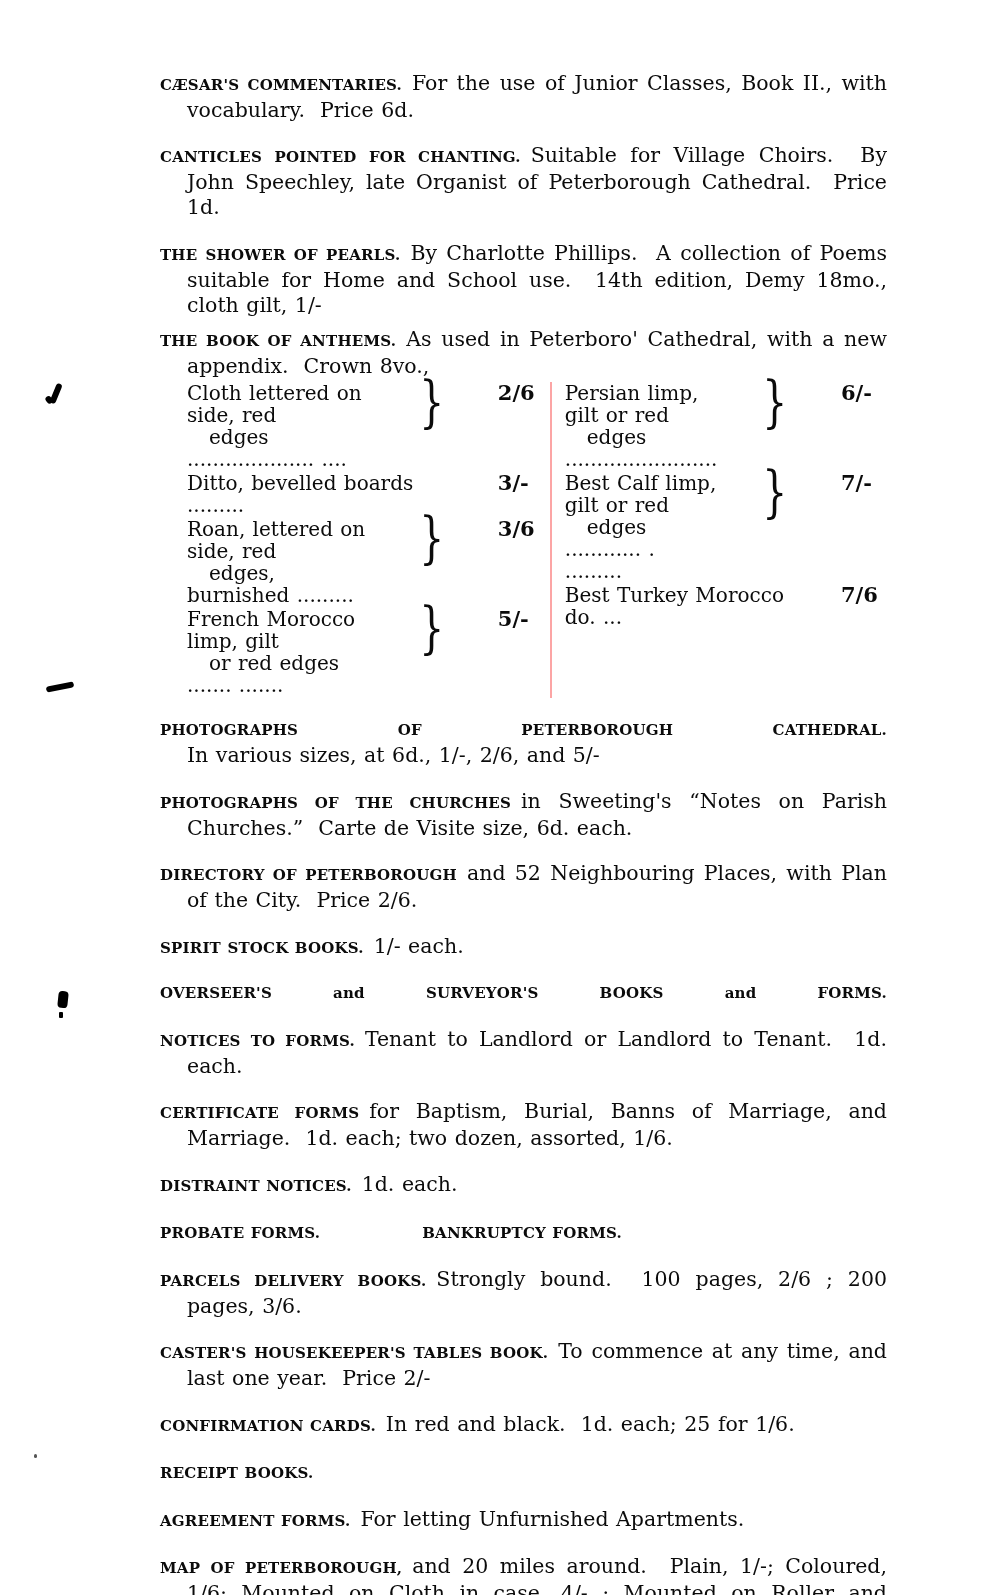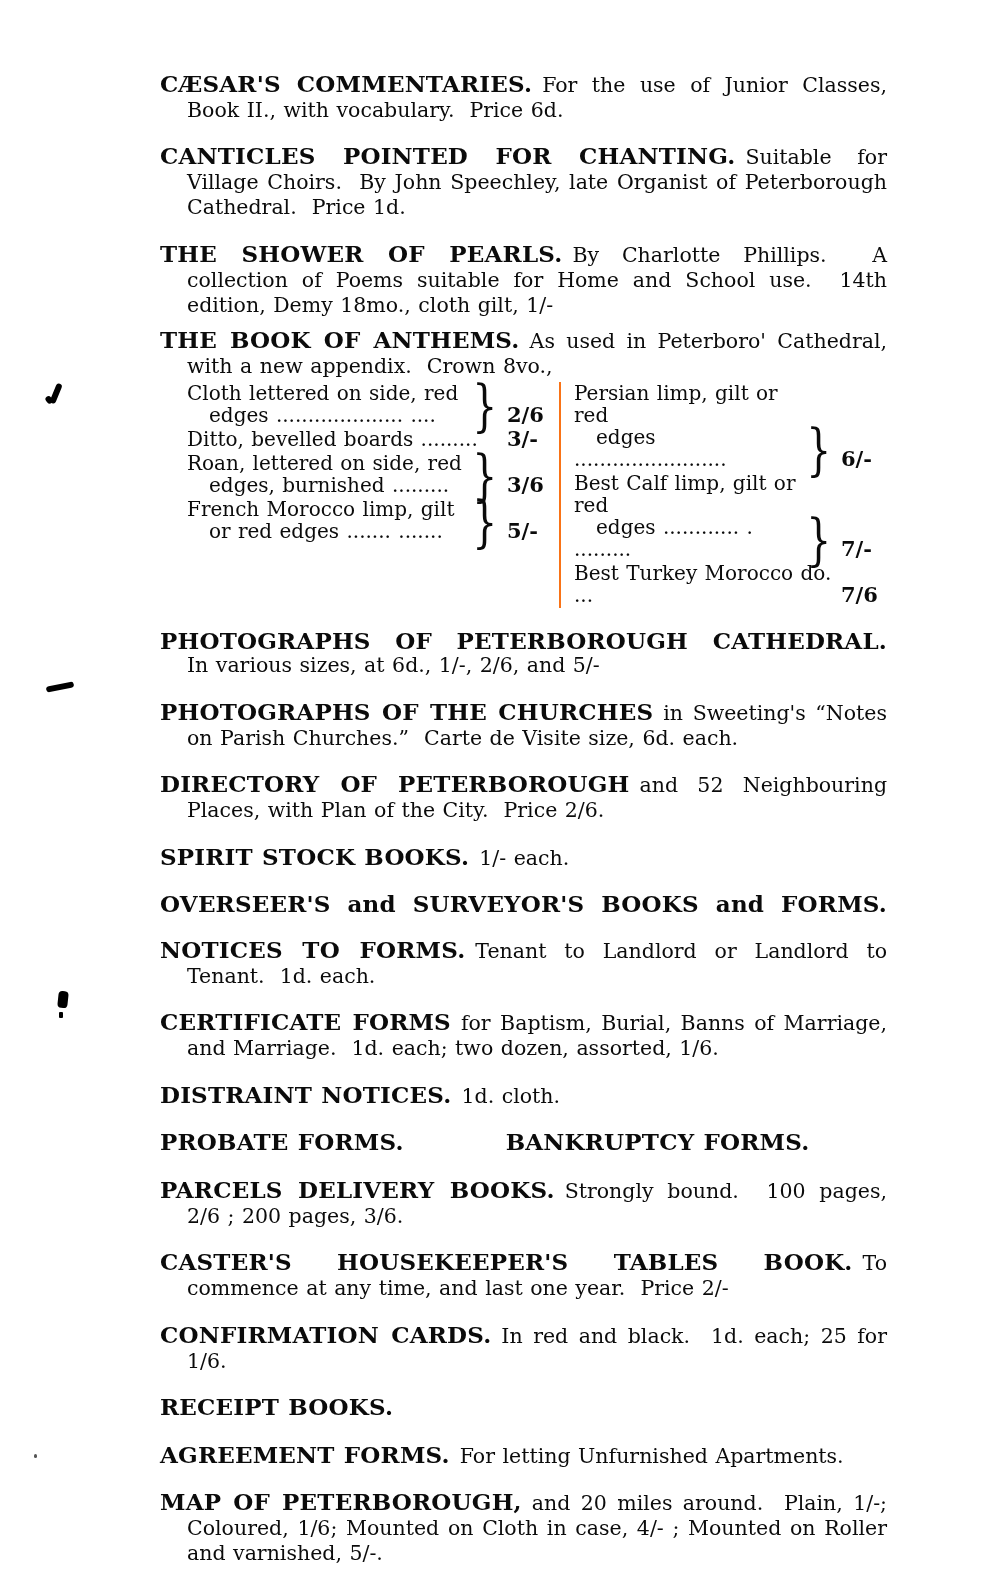--- a/index.html
+++ b/index.html
@@ -18,21 +18,21 @@
     text-align:justify;
     font-size:20.5px;
     line-height:25px;
     margin-bottom:9px;
     padding-left:27px;
     text-indent:-27px;
     word-spacing:1px;
   }
   .entry .h{
     font-weight:700;
-    font-size:23px;
+    font-size:15px;
     letter-spacing:0.2px;
     margin-right:10px;
   }
   .entry .h.stretch{
     display:block;
     text-align:justify;
     text-align-last:justify;
     margin-right:0;
   }
   .entry .h2gap{margin-left:92px;}
@@ -40,22 +40,22 @@
   .atable{
     display:flex;
     text-indent:0;
     padding-left:0;
     margin-top:3px;
     font-size:20px;
     line-height:22px;
     text-align:left;
   }
   .acol-left{width:372px;box-sizing:border-box;padding-right:6px;}
-  .acol-right{flex:1;border-left:2px solid #f97316;padding-left:13px;box-sizing:border-box;}
-  .arow{display:flex;align-items:flex-end;margin-bottom:2px;}
+  .acol-right{flex:1;border-left:2px solid #fca5a5;padding-left:13px;box-sizing:border-box;}
+  .arow{display:flex;align-items:flex-start;margin-bottom:2px;gap:44px;}
   .arow .desc{flex:1;}
   .arow .desc .l2{padding-left:22px;}
   .arow .brace{
     font-size:56px;
     line-height:40px;
     font-weight:400;
     transform:scaleX(0.7);
     margin:0 1px 0 -4px;
     overflow:visible;
   }
@@ -154,21 +154,21 @@
   <p class="entry"><span class="h">SPIRIT STOCK BOOKS.</span><span>1/- each.</span></p>
 
   <p class="entry">
       <span class="h stretch">OVERSEER'S and SURVEYOR'S BOOKS and FORMS.</span>
     </p>
 
   <p class="entry"><span class="h">NOTICES TO FORMS.</span><span>Tenant to Landlord or Landlord to Tenant.&nbsp; 1d. each.</span></p>
 
   <p class="entry"><span class="h">CERTIFICATE FORMS</span><span>for Baptism, Burial, Banns of Marriage, and Marriage.&nbsp; 1d. each; two dozen, assorted, 1/6.</span></p>
 
-  <p class="entry"><span class="h">DISTRAINT NOTICES.</span><span>1d. cloth.</span></p>
+  <p class="entry"><span class="h">DISTRAINT NOTICES.</span><span>1d. each.</span></p>
 
   <p class="entry"><span class="h">PROBATE FORMS.</span><span class="h h2gap">BANKRUPTCY FORMS.</span></p>
 
   <p class="entry"><span class="h">PARCELS DELIVERY BOOKS.</span><span>Strongly bound.&nbsp; 100 pages, 2/6 ; 200 pages, 3/6.</span></p>
 
   <p class="entry"><span class="h">CASTER'S HOUSEKEEPER'S TABLES BOOK.</span><span>To commence at any time, and last one year.&nbsp; Price 2/-</span></p>
 
   <p class="entry"><span class="h">CONFIRMATION CARDS.</span><span>In red and black.&nbsp; 1d. each; 25 for 1/6.</span></p>
 
   <p class="entry"><span class="h">RECEIPT BOOKS.</span></p>

